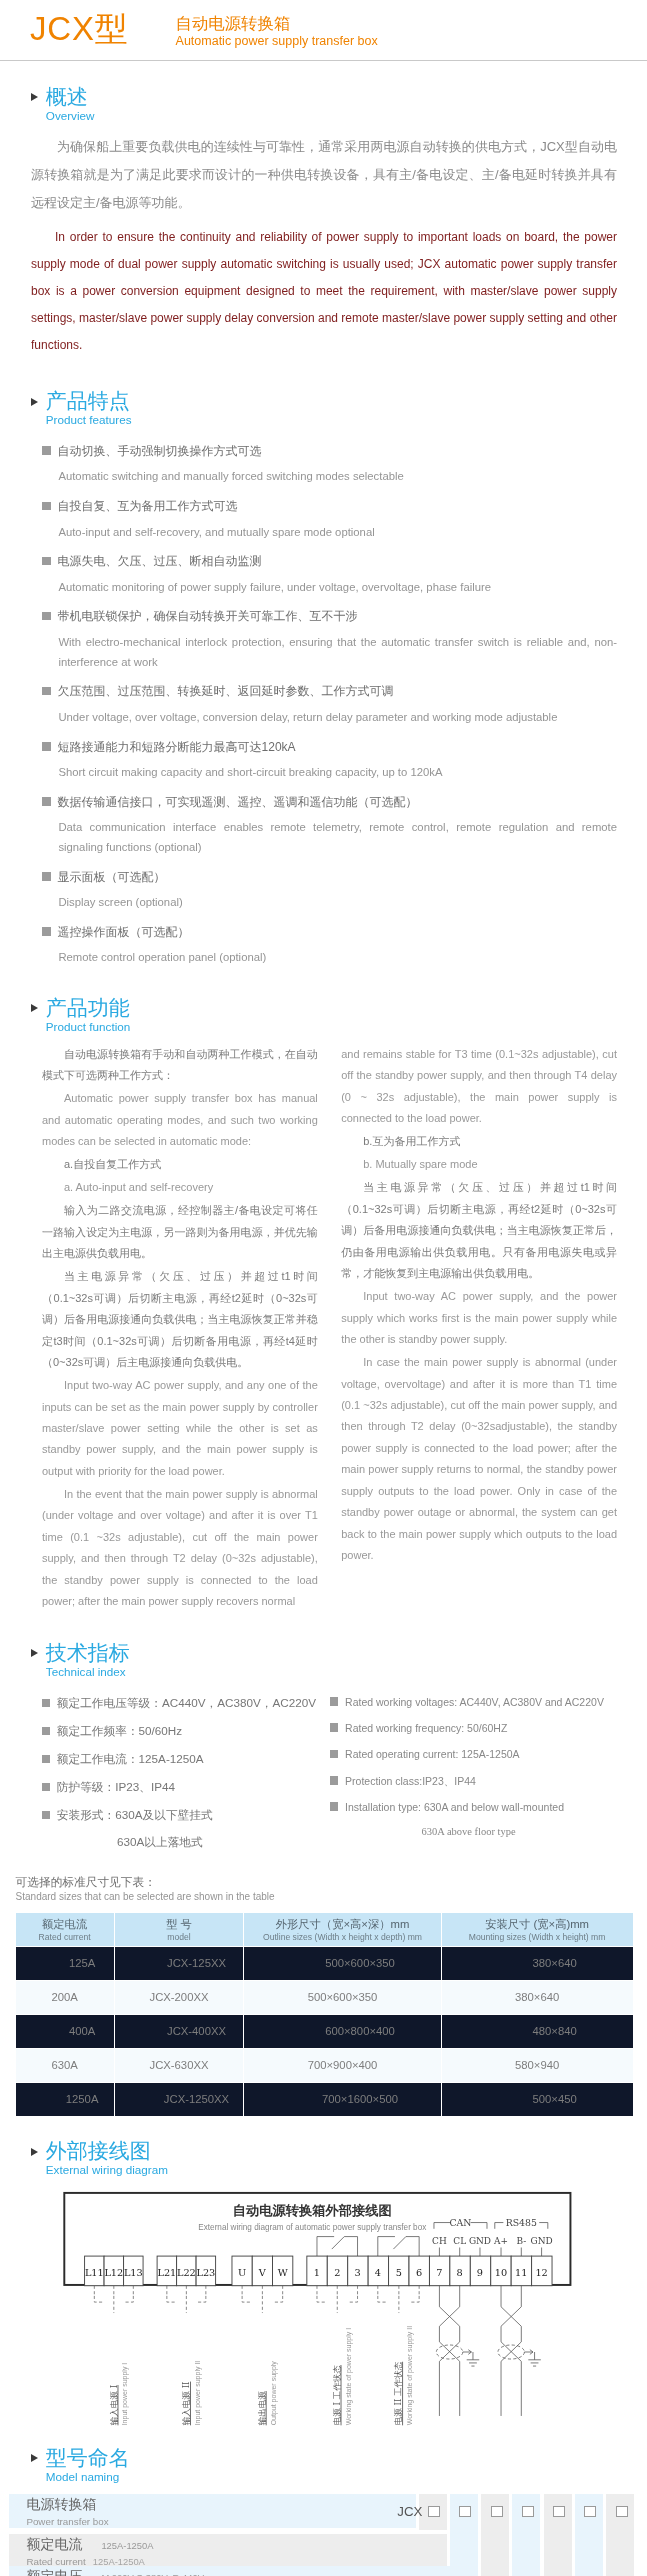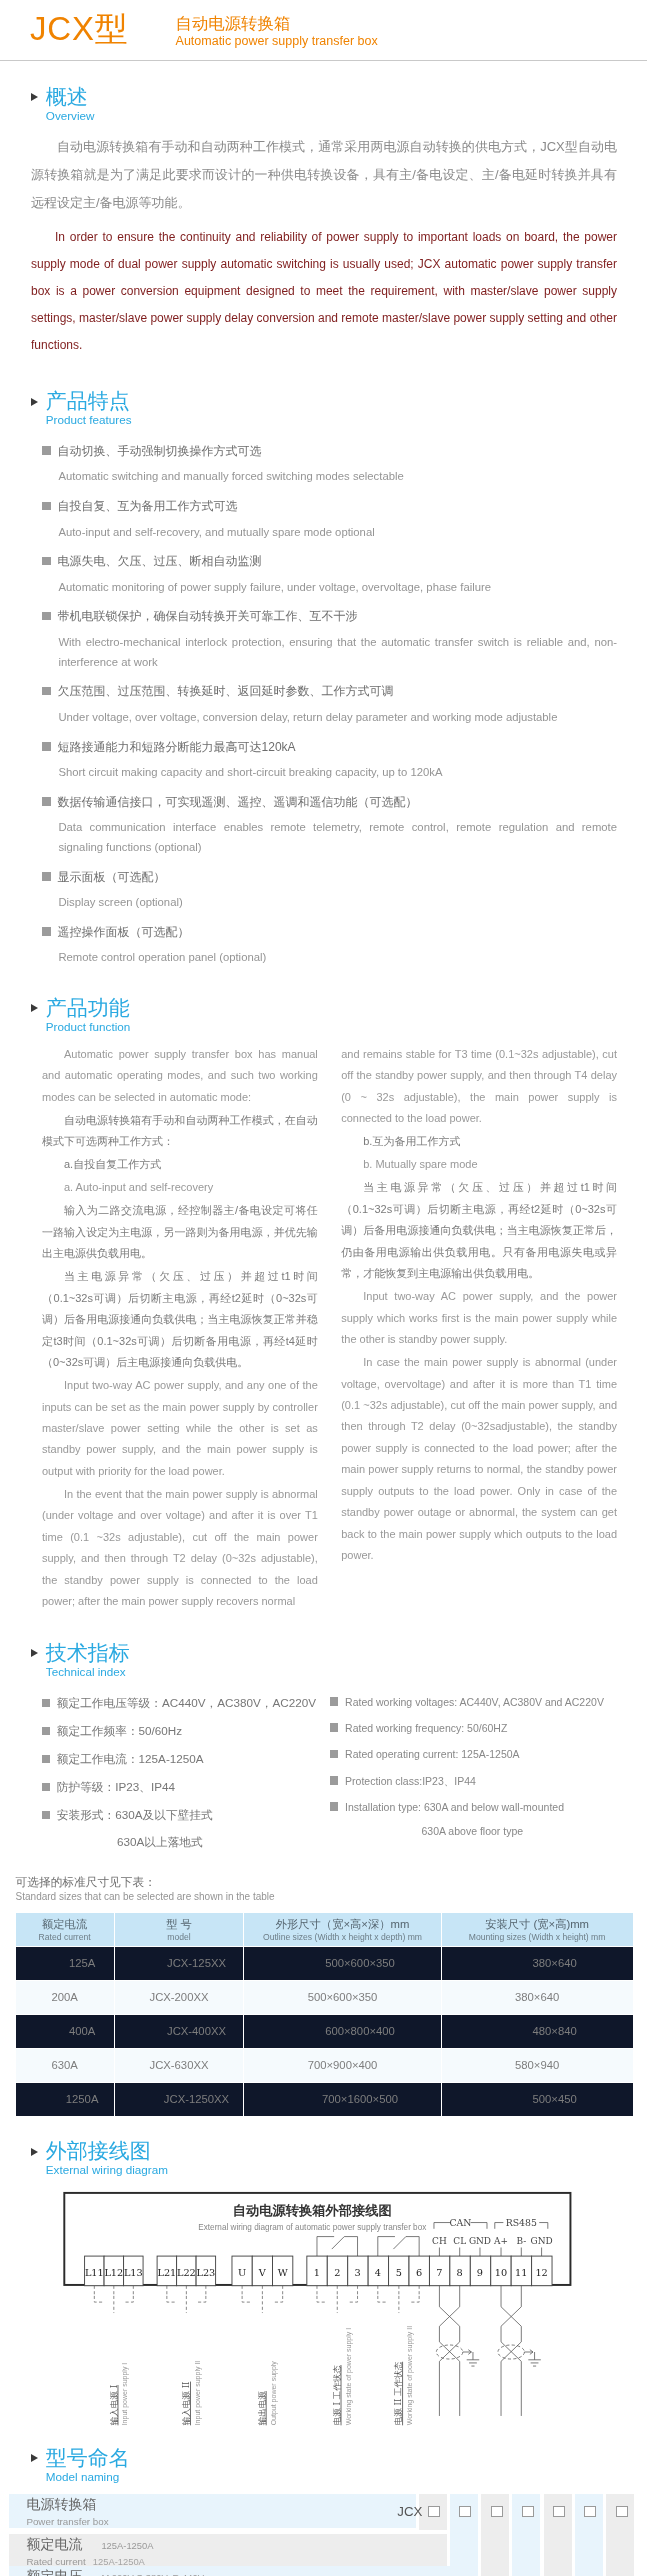--- a/index.html
+++ b/index.html
@@ -38,21 +38,21 @@
   .p-en{color:#999;text-indent:2em;}
   .p-cont{color:#999;text-indent:0;}
 
   
   .tech-cols{display:flex;margin-left:11px;}
   .tcol{flex:1;}
   .t-item{font-size:11.7px;color:#777;line-height:2.4;}
   .t-item .sq{width:7.8px;height:7.8px;}
   .t-sub{margin-left:75px;font-size:11.7px;color:#777;line-height:2.2;}
   .t-item-en{font-size:10.5px;color:#888;line-height:2.5;}
-  .t-sub-en{margin-left:92px;font-size:10.5px;color:#888;line-height:2.2;}
+  .t-sub-en{margin-left:92px;font-size:10.5px;color:#888;line-height:2.2;font-family:Liberation Serif, serif;}
 
   .note-cn{font-size:11.7px;color:#6f6f6f;margin:20px 0 1.6px 15.6px;}
   .note-en{font-size:10px;color:#949494;margin:0 0 9.4px 15.6px;}
 
   
   table.sizes{border-collapse:collapse;margin:0 auto;width:617px;}
   table.sizes th{background:#c7e5f6;padding:3.9px 1.6px;}
   table.sizes th,table.sizes td{border-left:1.6px solid #fff;border-top:1.6px solid #fff;text-align:center;}
   table.sizes th:first-child,table.sizes td:first-child{border-left:none;}
   .th-cn{font-size:11.3px;color:#55656f;font-weight:normal;}
@@ -95,21 +95,21 @@
   <div class="hd-rule"></div>
 
   <div class="sec" style="margin-top:23.4px">
     <div class="sec-head">
       <span class="tri"></span>
       <div>
         <div class="h-cn">概述</div>
         <div class="h-en">Overview</div>
       </div>
     </div>
-    <div class="para-cn">自动电源转换箱有手动和自动两种工作模式，通常采用两电源自动转换的供电方式，JCX型自动电源转换箱就是为了满足此要求而设计的一种供电转换设备，具有主/备电设定、主/备电延时转换并具有远程设定主/备电源等功能。</div>
+    <div class="para-cn">为确保船上重要负载供电的连续性与可靠性，通常采用两电源自动转换的供电方式，JCX型自动电源转换箱就是为了满足此要求而设计的一种供电转换设备，具有主/备电设定、主/备电延时转换并具有远程设定主/备电源等功能。</div>
     <div class="para-en">In order to ensure the continuity and reliability of power supply to important loads on board, the power supply mode of dual power supply automatic switching is usually used; JCX automatic power supply transfer box is a power conversion equipment designed to meet the requirement, with master/slave power supply settings, master/slave power supply delay conversion and remote master/slave power supply setting and other functions.</div>
   </div>
 
   <div class="sec" style="margin-top:30px">
     <div class="sec-head">
       <span class="tri"></span>
       <div>
         <div class="h-cn">产品特点</div>
         <div class="h-en">Product features</div>
       </div>
@@ -157,22 +157,22 @@
   <div class="sec" style="margin-top:28px">
     <div class="sec-head">
       <span class="tri"></span>
       <div>
         <div class="h-cn">产品功能</div>
         <div class="h-en">Product function</div>
       </div>
     </div>
     <div class="func-cols">
       <div class="fcol">
+        <div class="p p-cn">自动电源转换箱有手动和自动两种工作模式，在自动模式下可选两种工作方式：</div>
         <div class="p p-en">Automatic power supply transfer box has manual and automatic operating modes, and such two working modes can be selected in automatic mode:</div>
-        <div class="p p-cn">自动电源转换箱有手动和自动两种工作模式，在自动模式下可选两种工作方式：</div>
         <div class="p p-cn">a.自投自复工作方式</div>
         <div class="p p-en">a. Auto-input and self-recovery</div>
         <div class="p p-cn">输入为二路交流电源，经控制器主/备电设定可将任一路输入设定为主电源，另一路则为备用电源，并优先输出主电源供负载用电。</div>
         <div class="p p-cn">当主电源异常（欠压、过压）并超过t1时间（0.1~32s可调）后切断主电源，再经t2延时（0~32s可调）后备用电源接通向负载供电；当主电源恢复正常并稳定t3时间（0.1~32s可调）后切断备用电源，再经t4延时（0~32s可调）后主电源接通向负载供电。</div>
         <div class="p p-en">Input two-way AC power supply, and any one of the inputs can be set as the main power supply by controller master/slave power setting while the other is set as standby power supply, and the main power supply is output with priority for the load power.</div>
         <div class="p p-en">In the event that the main power supply is abnormal (under voltage and over voltage) and after it is over T1 time (0.1 ~32s adjustable), cut off the main power supply, and then through T2 delay (0~32s adjustable), the standby power supply is connected to the load power; after the main power supply recovers normal</div>
       </div>
       <div class="fcol">
         <div class="p p-cont">and remains stable for T3 time (0.1~32s adjustable), cut off the standby power supply, and then through T4 delay (0 ~ 32s adjustable), the main power supply is connected to the load power.</div>
         <div class="p p-cn">b.互为备用工作方式</div>

